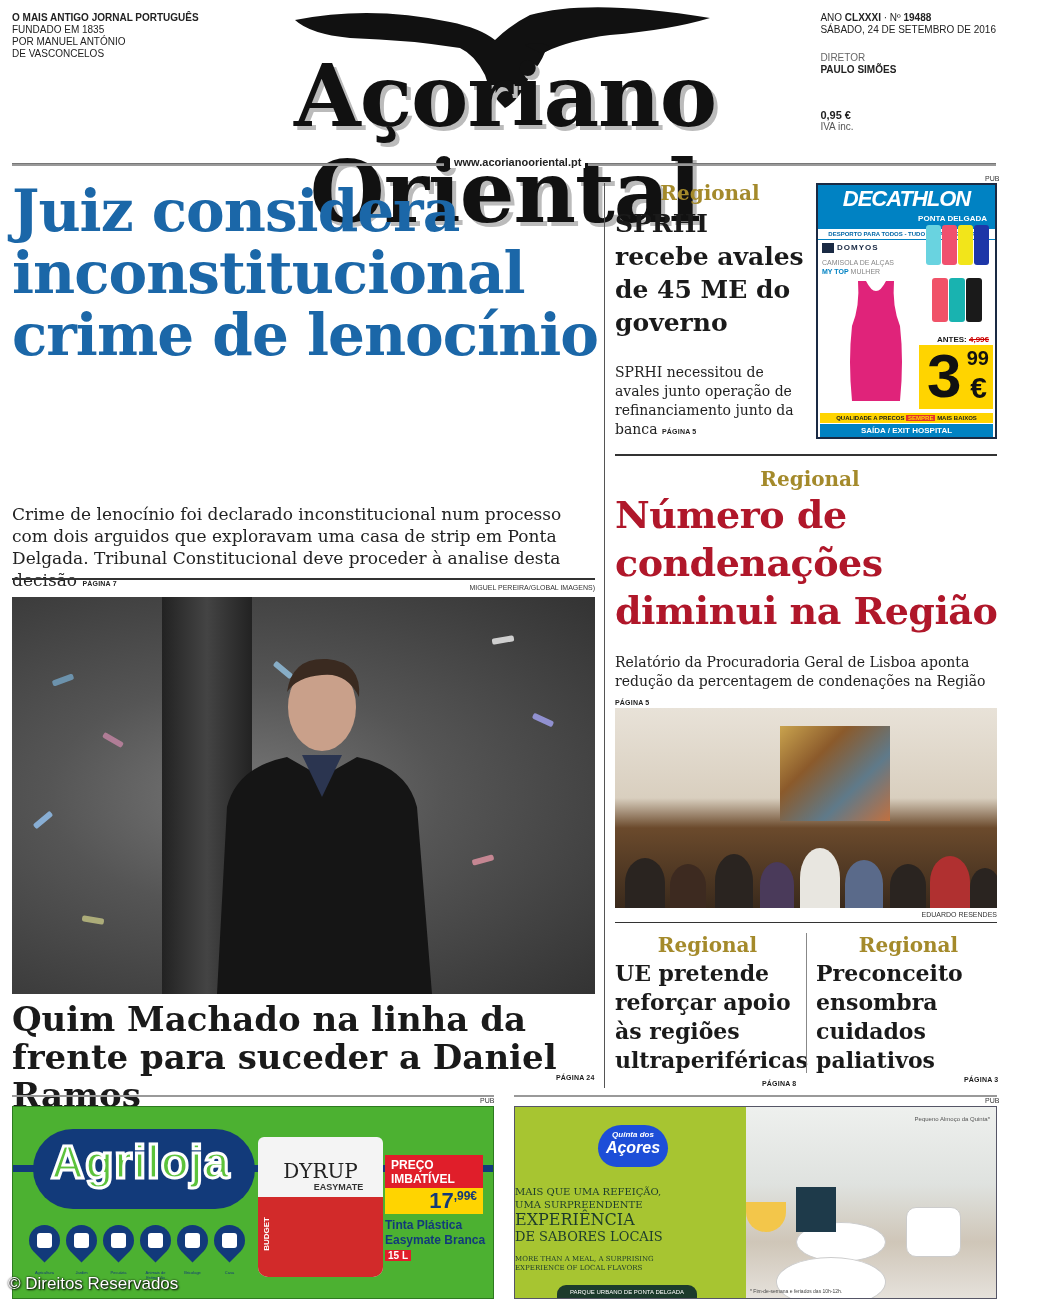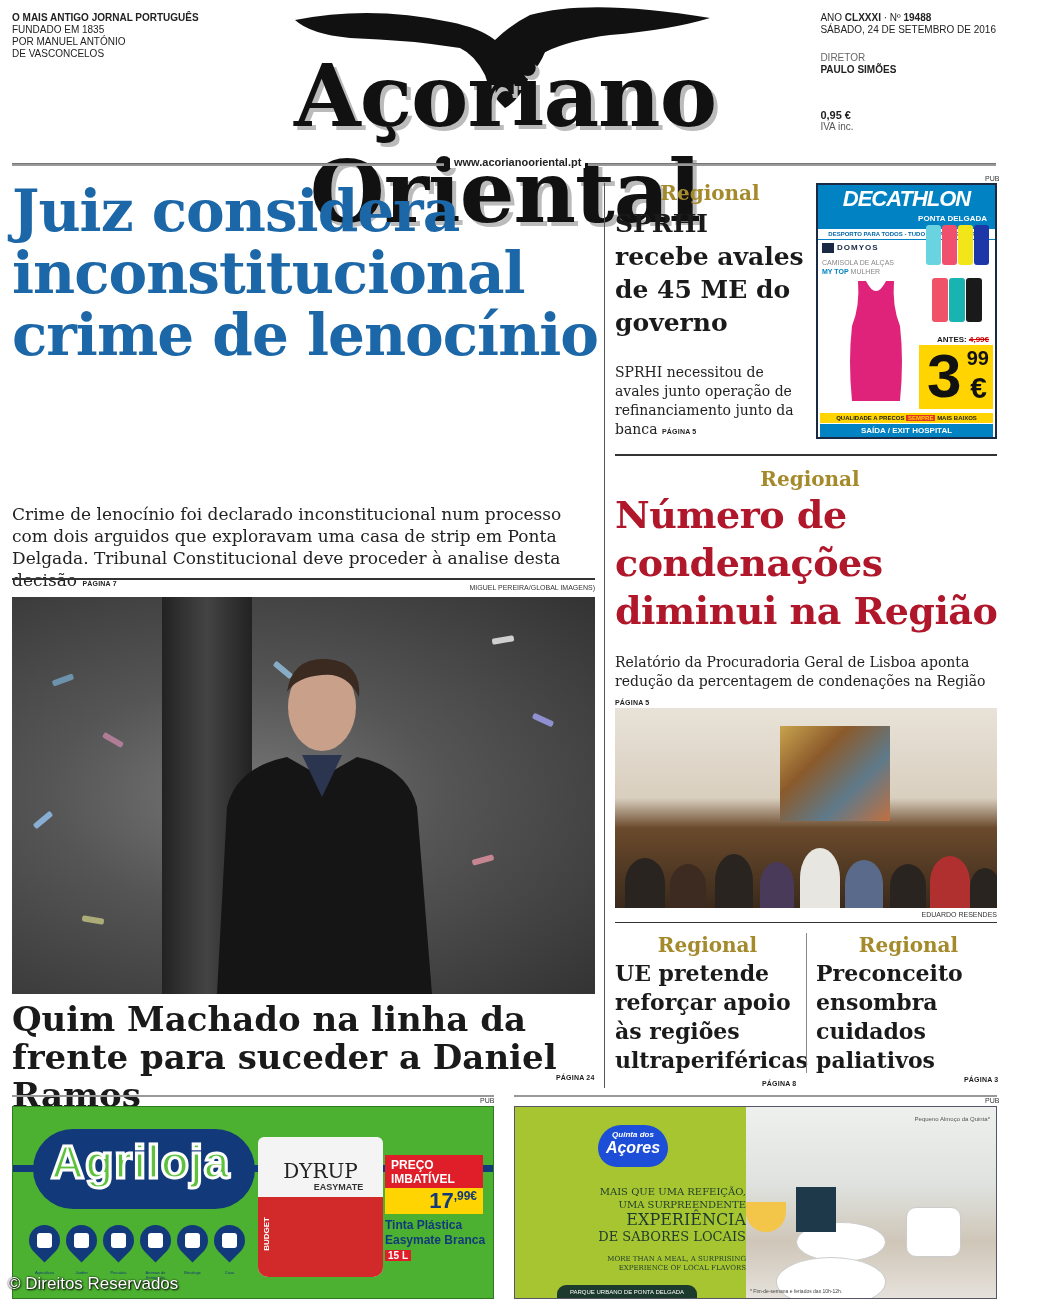--- a/index.html
+++ b/index.html
@@ -86,21 +86,21 @@
     .agri .preco { position: absolute; left: 372px; top: 48px; width: 98px; height: 33px; background: #e01e2a; color: #fff; font-size: 12px; font-weight: bold; line-height: 14px; padding: 3px 6px; }
     .agri .pricebox { position: absolute; left: 372px; top: 81px; width: 98px; height: 26px; background: #ffd400; color: #123a7a; font-weight: bold; font-size: 22px; line-height: 26px; text-align: right; padding-right: 6px; }
     .agri .pricebox sup { font-size: 12px; vertical-align: top; line-height: 16px; }
     .agri .prod { position: absolute; left: 372px; top: 111px; font-size: 12px; font-weight: bold; line-height: 15px; color: #123a7a; }
     .agri .vol { position: absolute; left: 372px; top: 143px; background: #e01e2a; color: #fff; font-size: 10px; font-weight: bold; padding: 0 3px; }
 
     .quinta { left: 514px; top: 1106px; width: 483px; height: 193px; overflow: hidden; border: 1px solid #556; }
     .quinta .green { position: absolute; left: 0; top: 0; width: 231px; height: 193px; background: #a7c531; }
     .quinta .logo { position: absolute; left: 83px; top: 18px; width: 70px; height: 42px; background: #1d4ed8; border-radius: 30px 30px 24px 24px; color: #fff; text-align: center; font-weight: bold; font-style: italic; font-size: 16px; line-height: 18px; padding-top: 6px; }
     .quinta .logo small { display: block; font-size: 8px; line-height: 8px; }
-    .quinta .txt { position: absolute; left: 0; width: 231px; text-align: right; color: #1c3b2c; font-family: "DejaVu Serif", serif; }
+    .quinta .txt { position: absolute; left: 0; width: 231px; text-align: left; color: #1c3b2c; font-family: "DejaVu Serif", serif; }
     .quinta .food { position: absolute; left: 231px; top: 0; width: 252px; height: 193px; background: linear-gradient(180deg,#eef0ee 0%,#dfe2df 40%,#cfc6b8 70%,#e6e2dc 100%); }
     .quinta .food .plate { position: absolute; border-radius: 50%; background: #fff; border: 1px solid #ccc; }
     .quinta .parque { position: absolute; left: 42px; top: 178px; width: 140px; height: 18px; border-radius: 9px 9px 0 0; background: #1c3b2c; color: #fff; font-size: 6px; text-align: center; line-height: 14px; }
 
     .watermark { left: 8px; top: 1274px; font-size: 17px; color: #fff; text-shadow: 0 0 2px #000, 1px 1px 2px #000; }
   </style>
 </head>
 <body>
 
 <div class="abs mast-left">

